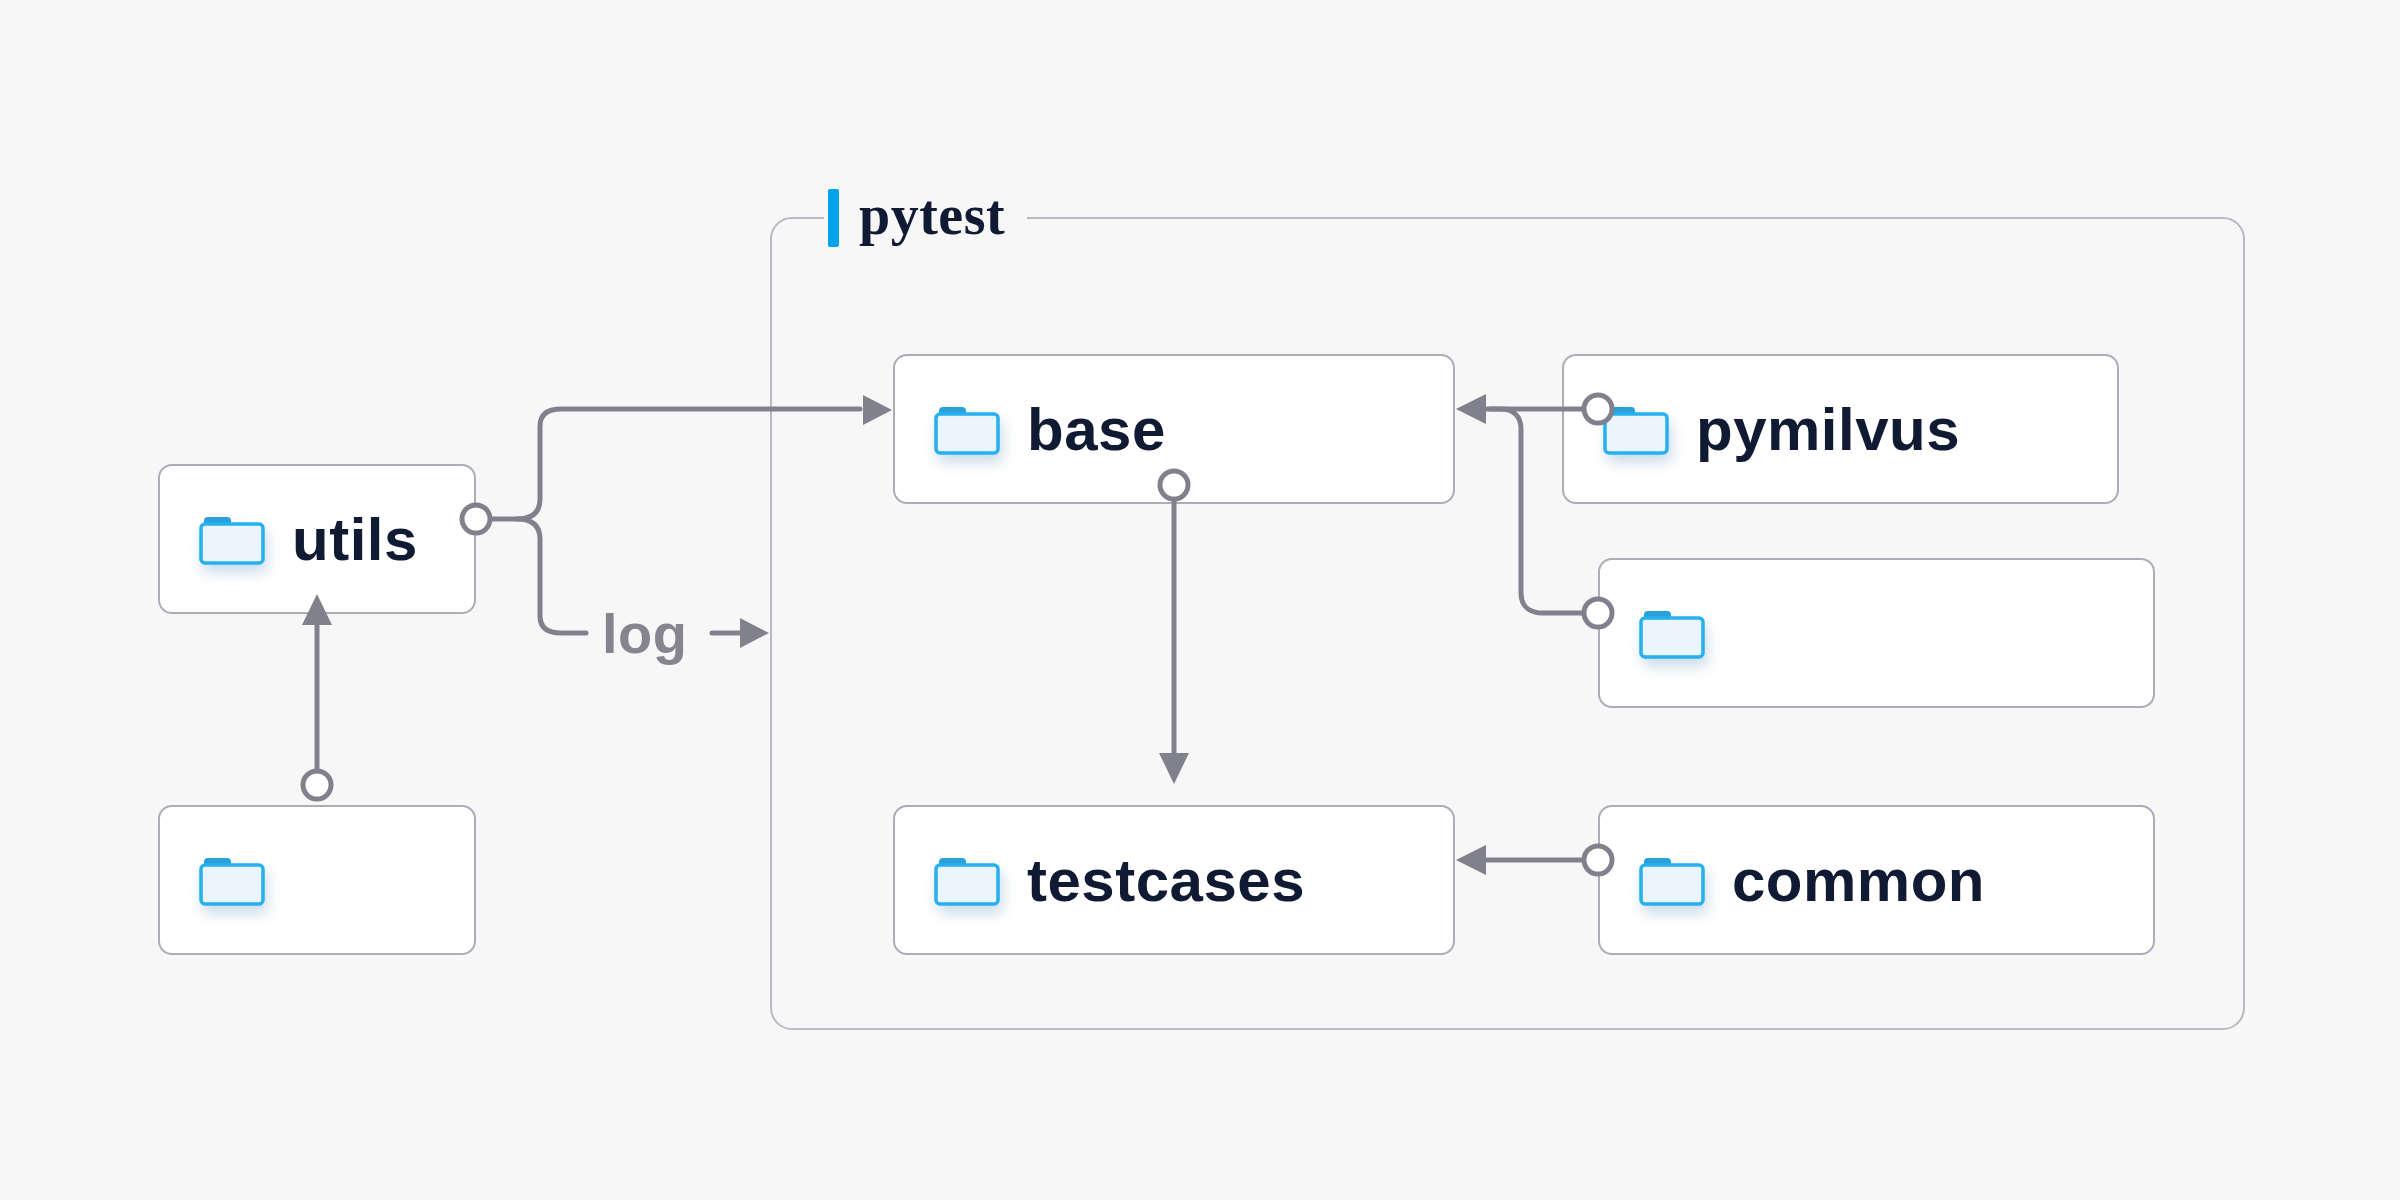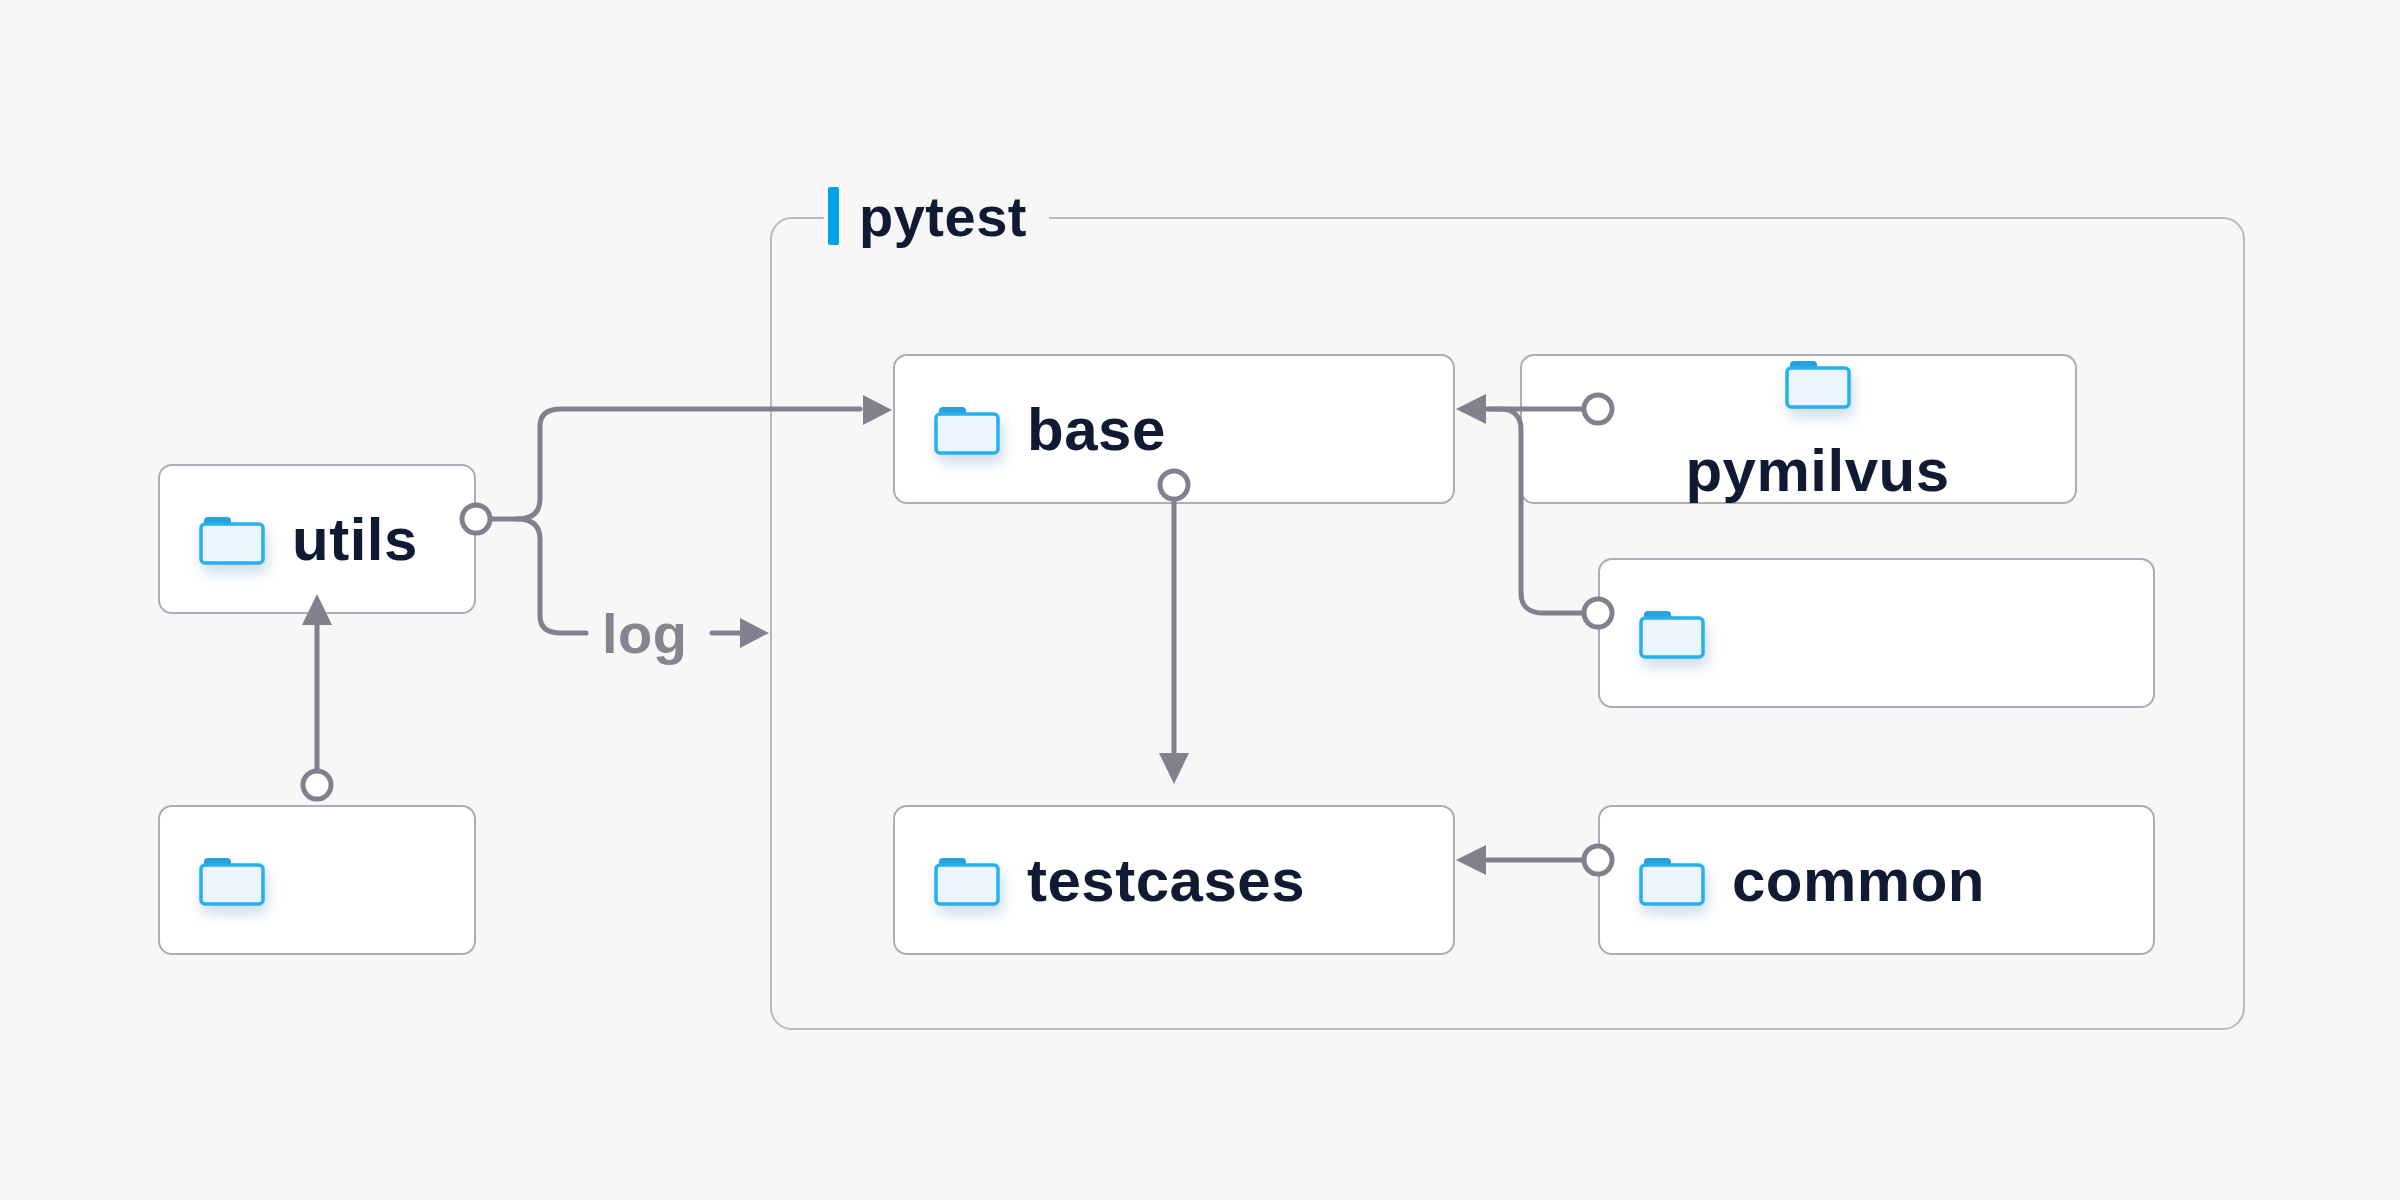--- a/index.html
+++ b/index.html
@@ -20,36 +20,36 @@
     position:relative;width:2400px;height:1200px;background:var(--bg);
     overflow:hidden;font-family:"Liberation Sans","DejaVu Sans",sans-serif;
   }
   
   .group-frame{
     position:absolute;left:770px;top:217px;width:1475px;height:813px;
     border:2px solid var(--group-border);border-radius:22px;background:transparent;
   }
   .group-label{
     position:absolute;left:824px;top:185px;height:62px;
-    display:flex;align-items:center;gap:20px;
-    background:var(--bg);padding:0 22px 0 4px;
+    display:flex;align-items:flex-end;gap:20px;
+    background:var(--bg);padding:0 22px 0 4px;font-family:Liberation Serif, serif;
   }
   .group-label .bar{width:11px;height:58px;background:var(--accent);border-radius:2px;}
   .group-label .txt{font-size:56px;font-weight:600;color:var(--text);letter-spacing:.5px;}
   
   .node{
     position:absolute;display:flex;align-items:center;gap:26px;padding-left:38px;
     background:#ffffff;border:2px solid var(--box-border);border-radius:14px;margin-top:20px;
   }
   .node .label{font-size:60px;font-weight:600;color:var(--text);letter-spacing:.5px;}
   .node svg.folder{filter:drop-shadow(3px 8px 7px rgba(110,155,195,.35));flex:0 0 auto;}
   .n-utils    {left:158px; top:444px; width:318px; height:150px;}
   .n-config   {left:158px; top:785px; width:318px; height:150px;}
   .n-base     {left:893px; top:334px; width:562px; height:150px;}
-  .n-pymilvus {left:1520px;top:334px; width:557px; height:150px;flex-direction:column;}
+  .n-pymilvus {left:1562px;top:334px; width:557px; height:150px;}
   .n-check    {left:1598px;top:538px; width:557px; height:150px;}
   .n-testcases{left:893px; top:785px; width:562px; height:150px;}
   .n-common   {left:1598px;top:785px; width:557px; height:150px;}
   
   svg.edges{position:absolute;left:0;top:0;pointer-events:none;}
   .edge{fill:none;stroke:var(--line);stroke-width:5;stroke-linecap:round;}
   .arrowhead{fill:var(--line);stroke:none;}
   .dot{fill:#ffffff;stroke:var(--line);stroke-width:5;}
   
   .edge-label{

